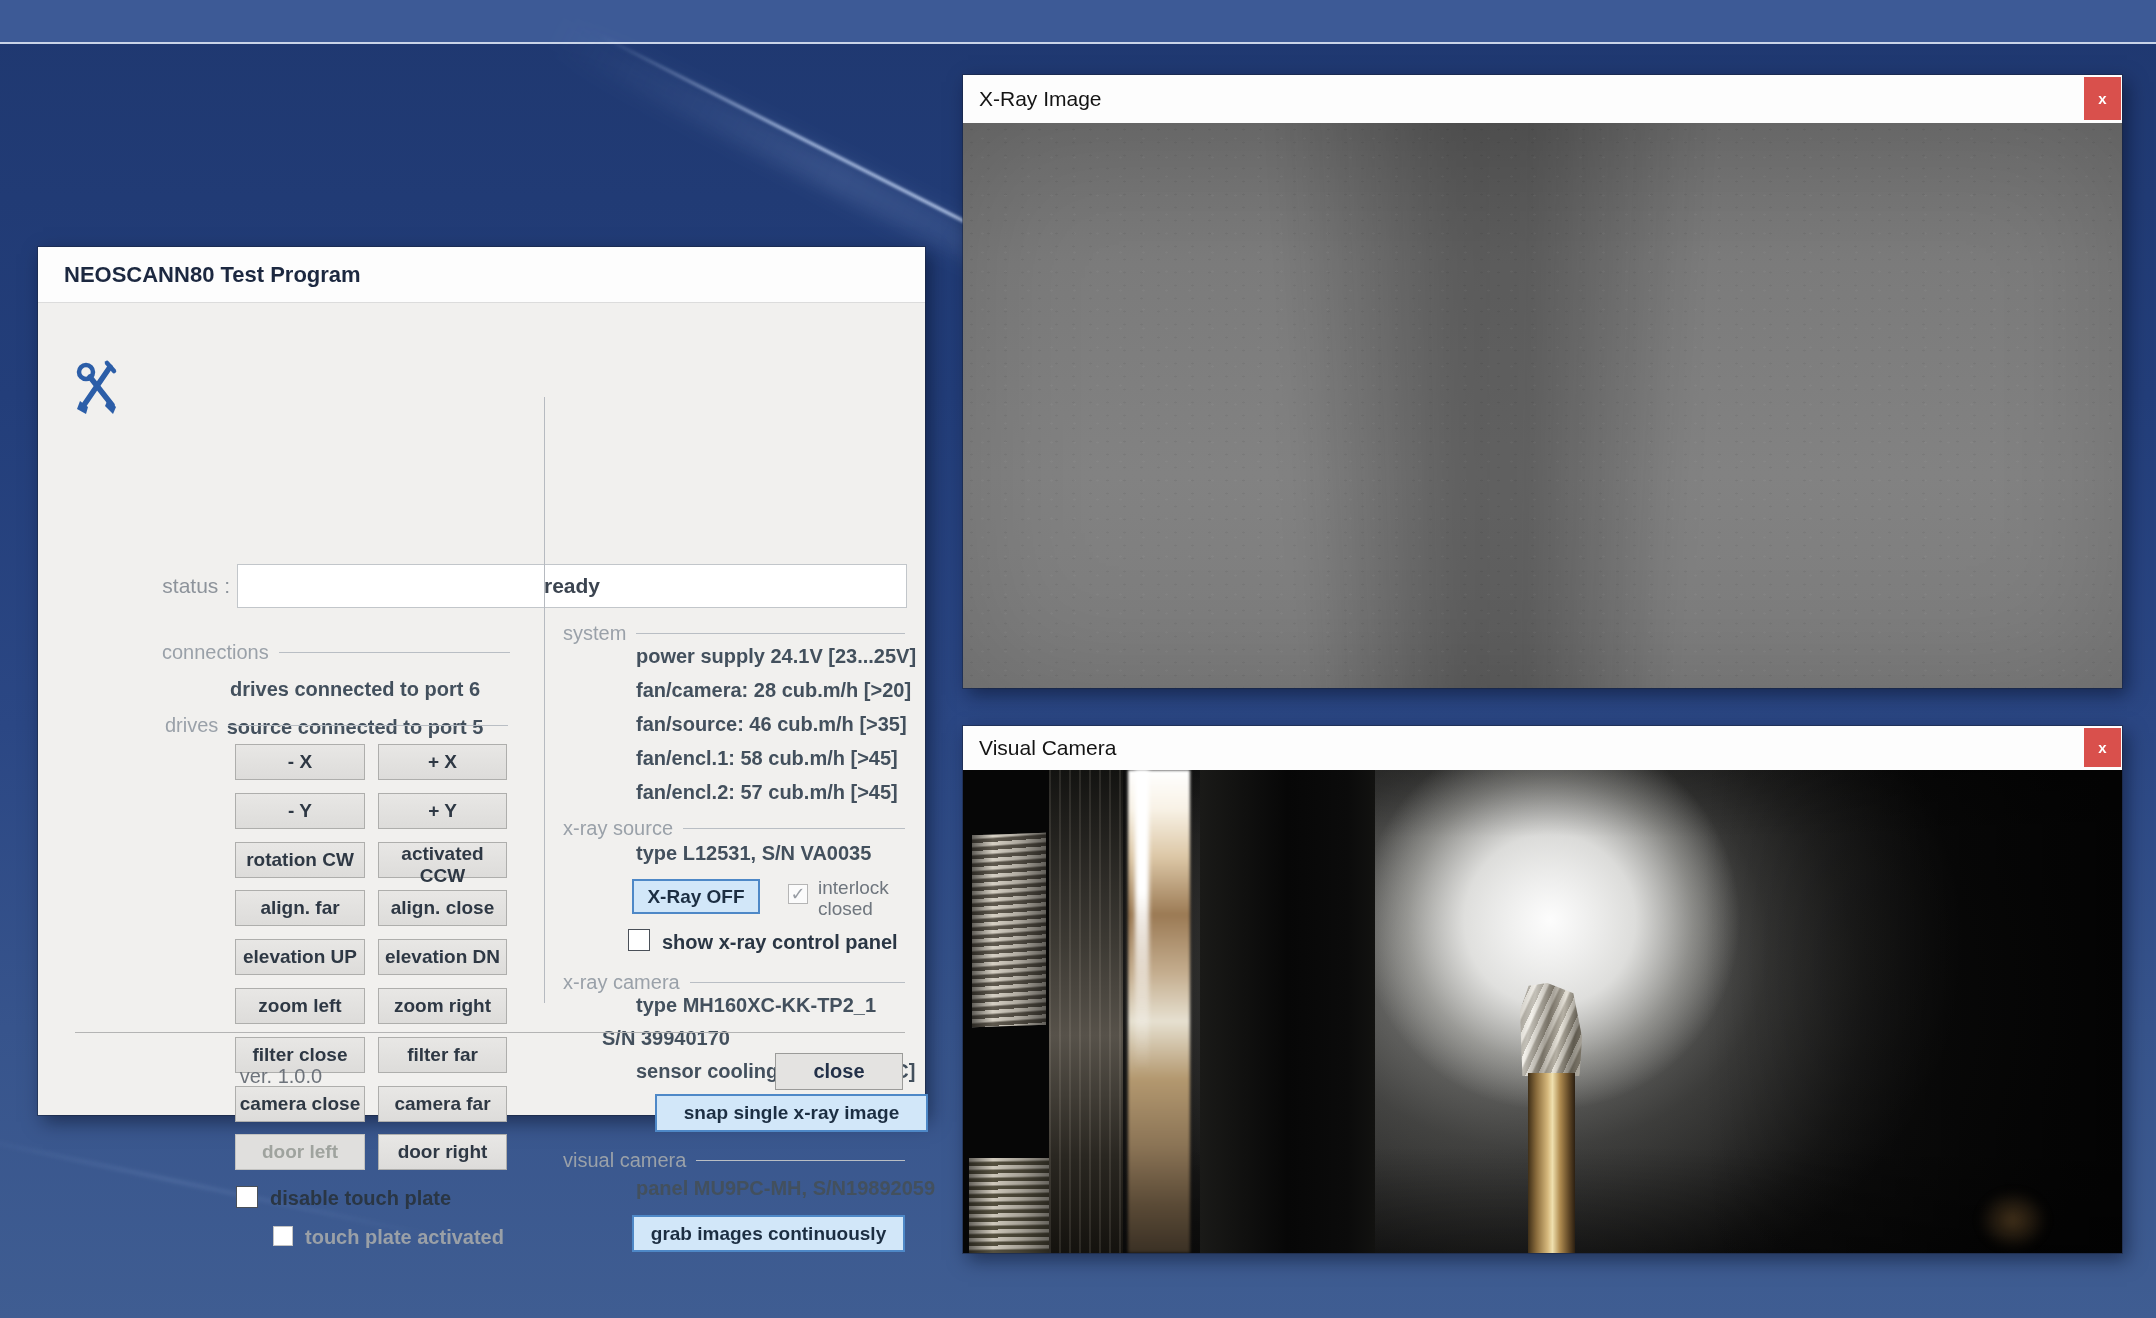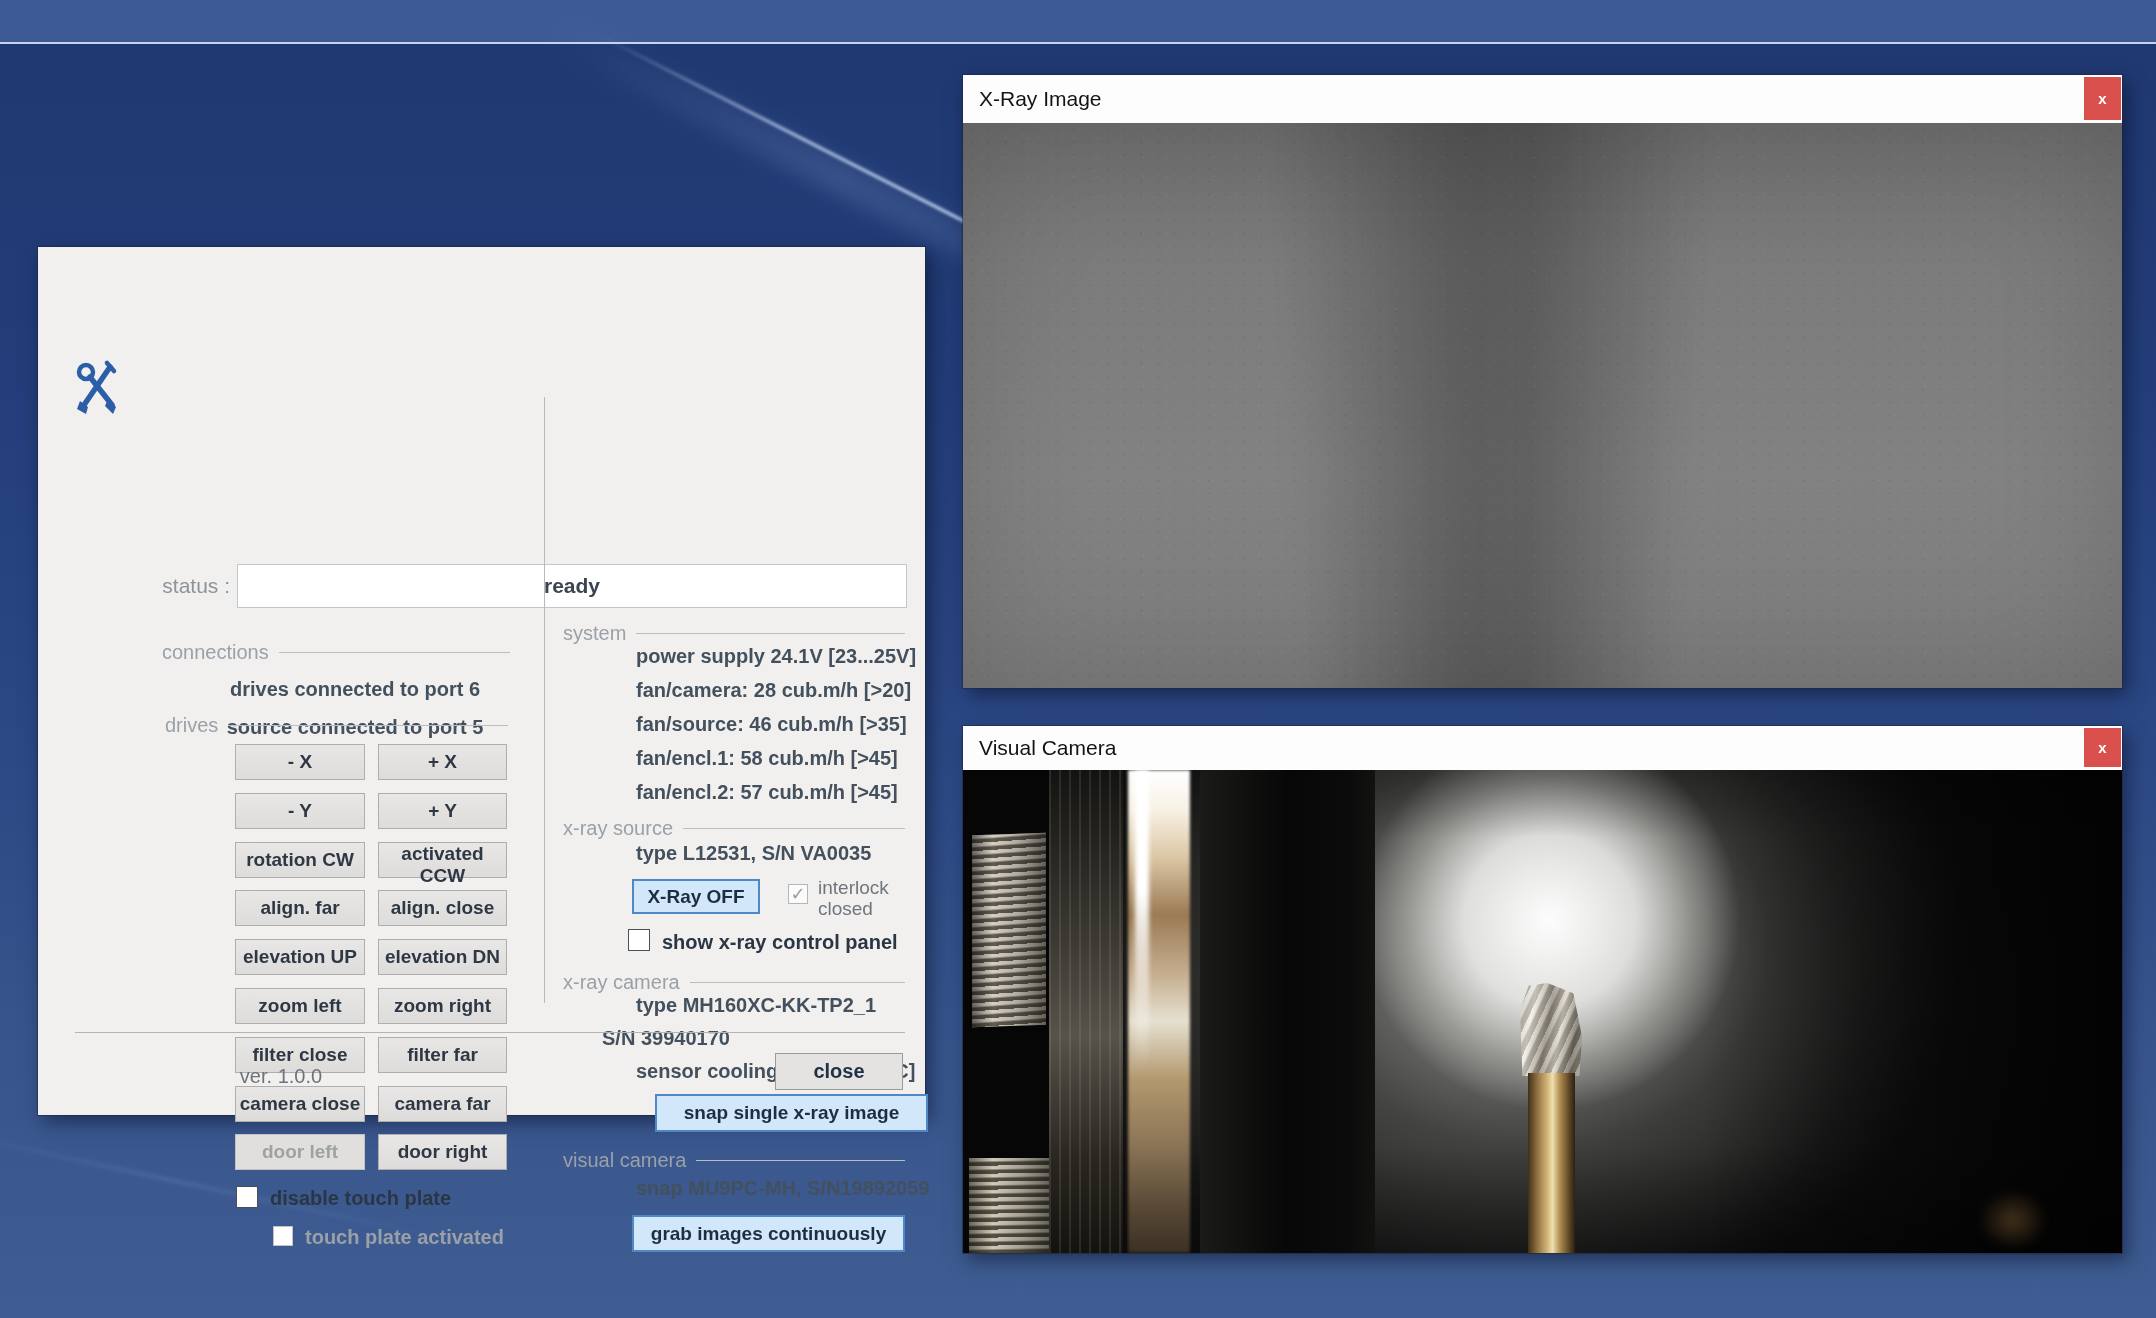--- a/index.html
+++ b/index.html
@@ -102,20 +102,23 @@
 </style>
 </head>
 <body>
 
 <div class="abs top-band"></div>
 <div class="abs streak-beam"></div>
 <div class="abs streak-core"></div>
 <div class="abs streak-low"></div>
 
 <div class="win tp-win">
+  <div class="tp-titlebar">
+    <span class="tp-title">NEOSCANN80 Test Program</span>
+  </div>
 
   <div class="abs" style="left:36px;top:112px;width:46px;height:58px;">
     <svg width="46" height="58" viewBox="0 0 46 58">
       <g stroke="#2c5ea8" fill="none" stroke-linecap="round">
         <circle cx="12" cy="13" r="7" stroke-width="4.5"></circle>
         <path d="M16 18 L38 46" stroke-width="5.5"></path>
         <path d="M36 8 L10 46" stroke-width="5.5"></path>
         <path d="M33 4 L40 12" stroke-width="4.5"></path>
       </g>
       <path d="M34 40 l8 8 -3 7 -8 -8 z" fill="#2c5ea8"></path>
@@ -196,21 +199,21 @@
   </div>
   <div class="abs inf" style="left:598px;top:747px;">type MH160XC-KK-TP2_1</div>
   <div class="abs inf" style="left:564px;top:780px;">S/N 39940170</div>
   <div class="abs inf" style="left:598px;top:813px;">sensor cooling: 12.0°C [12°C]</div>
   <button class="abs btn btn-hl" style="left:594px;top:847px;width:273px;height:38px;margin-left:23px;">snap single x-ray image</button>
 
   <div class="abs grp" style="left:525px;top:902px;width:342px;">
     <span>visual camera</span>
     <div class="line"></div>
   </div>
-  <div class="abs inf" style="left:598px;top:930px;">snap MU9PC-MH, S/N19892059</div>
+  <div class="abs inf" style="left:598px;top:930px;">panel MU9PC-MH, S/N19892059</div>
   <button class="abs btn btn-hl" style="left:594px;top:968px;width:273px;height:37px;">grab images continuously</button>
 
   <div class="abs" style="left:37px;top:785px;width:830px;height:1px;background:#b4b4b4;"></div>
   <span class="abs inf" style="left:163px;top:818px;width:160px;text-align:center;font-weight:400;color:#6d737b;">ver. 1.0.0</span>
   <button class="abs btn btn-plain" style="left:737px;top:806px;width:128px;height:37px;">close</button>
 </div>
 
 <div class="win xr-win">
   <div class="titlebar2">
     <span class="wtitle2">X-Ray Image</span>

